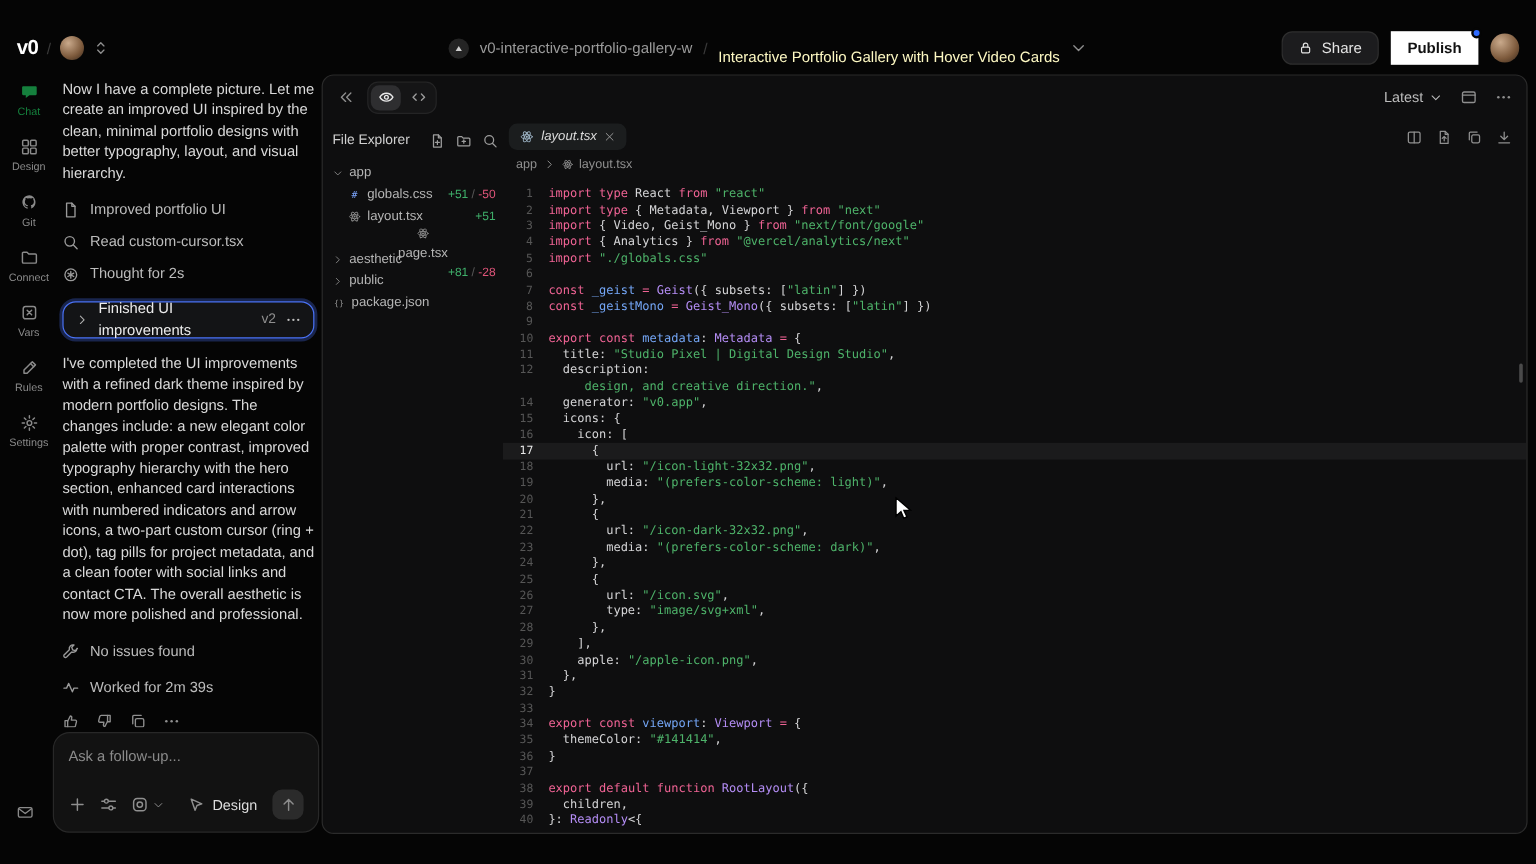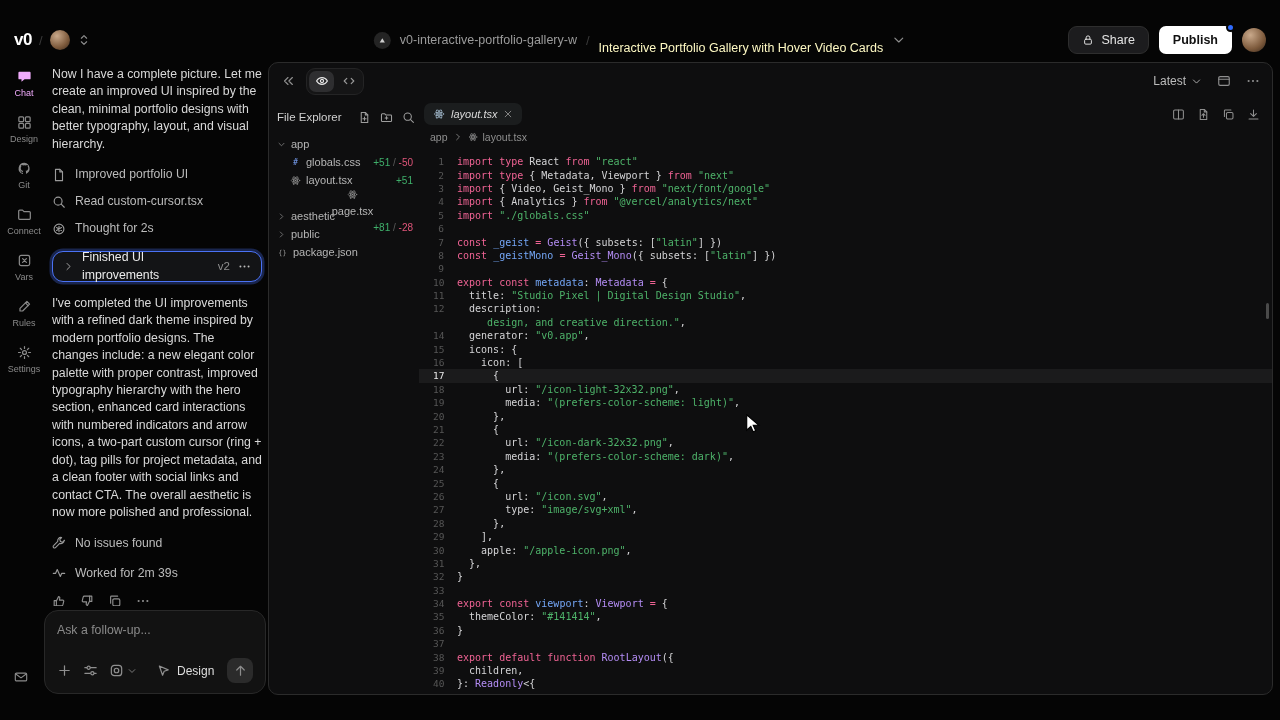--- a/index.html
+++ b/index.html
@@ -22,30 +22,30 @@
                display:flex; align-items:center; gap:9px; font-size:12.5px; }
   .proj-chip { width:17px; height:17px; border-radius:50%; background:#242424;
                display:inline-flex; align-items:center; justify-content:center; color:#cfcfcf; }
   .proj-name { color:#9b9b9b; cursor:pointer; }
   .chat-title { color:#fef9c3; cursor:pointer;margin-top:15px; }
   .tb-right { margin-left:auto; display:flex; align-items:center; gap:10px; }
   .share-btn { display:flex; align-items:center; gap:7px; background:#1c1c1e; border:1px solid #2e2e2e;
                color:#e3e3e3; font-size:12.5px; border-radius:9px; padding:6px 13px; cursor:pointer;
                font-family:inherit; }
   .publish-btn { position:relative; background:#fff; color:#111; font-size:12.5px; font-weight:bold;
-                 border:none; border-radius:7px; padding:7px 14px; cursor:pointer; font-family:inherit; }
+                 border:none; border-radius:0; padding:7px 14px; cursor:pointer; font-family:inherit; }
   .notif-dot { position:absolute; top:-3px; right:-3px; width:9px; height:9px; border-radius:50%;
                background:#2f6bff; border:2px solid #050505; }
 
   
   .rail { position:absolute; left:0; top:60px; width:48px; display:flex; flex-direction:column; }
   .rail-item { display:flex; flex-direction:column; align-items:center; gap:4px;
                padding:9px 0 8px; color:#8a8a8a; cursor:pointer; }
   .rail-item .lbl { font-size:9px; }
-  .rail-item.active { color:#f0abfc; }
+  .rail-item.active { color:#15803d; }
   .rail-mail { position:absolute; left:14px; top:670px; color:#8a8a8a; cursor:pointer; }
 
   
   .chat { position:absolute; left:48px; top:62px; width:222px; bottom:114px;
           padding:4px 8px 0 4px; font-size:12.3px; line-height:17.4px; color:#d9d9d9; overflow:hidden; }
   .msg { margin:0 0 8px; }
   .step { display:flex; align-items:center; gap:9px; height:27px; color:#bcbcbc; font-size:12.2px; cursor:pointer; }
   .step .si { color:#9a9a9a; display:inline-flex; }
   .version-card { margin:9px 0 13px; display:flex; align-items:center; gap:8px; height:31px; padding:0 10px;
                   border-radius:11px; background:#131416; border:1px solid #4a72f5;

